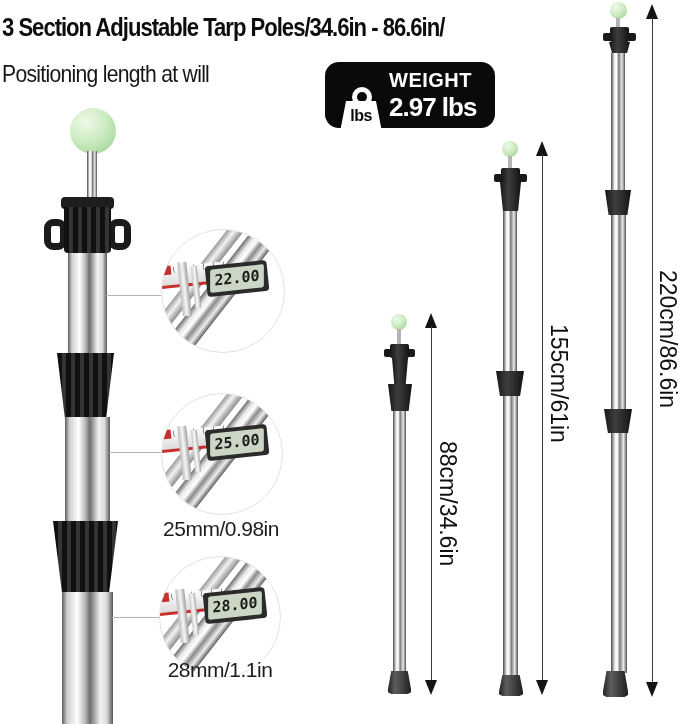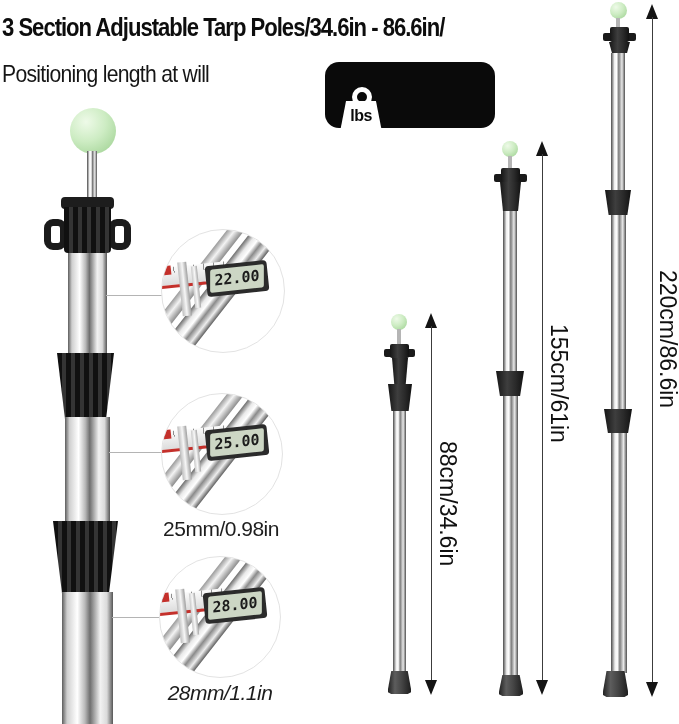--- a/index.html
+++ b/index.html
@@ -79,20 +79,24 @@
 
   <div class="abs title">3 Section Adjustable Tarp Poles/34.6in - 86.6in/</div>
   <div class="abs subtitle">Positioning length at will</div>
 
   <div class="abs badge">
     <div class="w-icon">
       <div class="w-handle"></div>
       <div class="w-body"></div>
       <div class="w-unit">lbs</div>
     </div>
+    <div class="badge-text">
+      <div class="badge-label">WEIGHT</div>
+      <div class="badge-value">2.97 lbs</div>
+    </div>
   </div>
 
   <div>
     <div class="abs ball" style="left:70px;top:108px;width:46px;height:46px;"></div>
     <div class="abs chrome-thin" style="left:87px;top:151px;width:10px;height:50px;"></div>
     <div class="abs" style="left:61px;top:197px;width:53px;height:12px;background:#1d1d1d;border-radius:4px;"></div>
     <div class="abs loop" style="left:44px;top:219px;width:9px;height:17px;"></div>
     <div class="abs loop" style="left:108px;top:219px;width:9px;height:17px;"></div>
     <div class="abs ribbed" style="left:64px;top:207px;width:47px;height:46px;border-radius:0 0 4px 4px;"></div>
     <div class="abs chrome" style="left:68px;top:253px;width:39px;height:102px;"></div>
@@ -135,21 +139,21 @@
     <div class="cc-pole-back"></div>
     <div class="cc-ruler"></div>
     <div class="cc-logo"></div>
     <div class="cc-pole-main"></div>
     <div class="cc-jaw"></div>
     <div class="cc-jaw2"></div>
     <div class="cc-display">
       <div class="cc-lcd">28.00</div>
     </div>
   </div>
-  <div class="abs cc-label" style="left:145px;top:681px;font-style:italic;">28mm/1.1in</div>
+  <div class="abs cc-label" style="left:145px;top:658px;">28mm/1.1in</div>
 
   <div>
     <div class="abs ball" style="left:391px;top:314px;width:16px;height:16px;"></div>
     <div class="abs" style="left:397px;top:329px;width:4px;height:17px;background:#b5b5b5;"></div>
     <div class="abs" style="left:384px;top:349px;width:31px;height:8px;background:#1a1a1a;border-radius:2px;"></div>
     <div class="abs darkpart" style="left:390px;top:344px;width:19px;height:14px;border-radius:2px;"></div>
     <div class="abs darkpart taper" style="left:392px;top:358px;width:16px;height:26px;"></div>
     <div class="abs darkpart taper" style="left:388px;top:384px;width:24px;height:27px;"></div>
     <div class="abs chrome-thin" style="left:393px;top:411px;width:13px;height:262px;"></div>
     <div class="abs foot" style="left:388px;top:671px;width:23px;height:23px;"></div>

